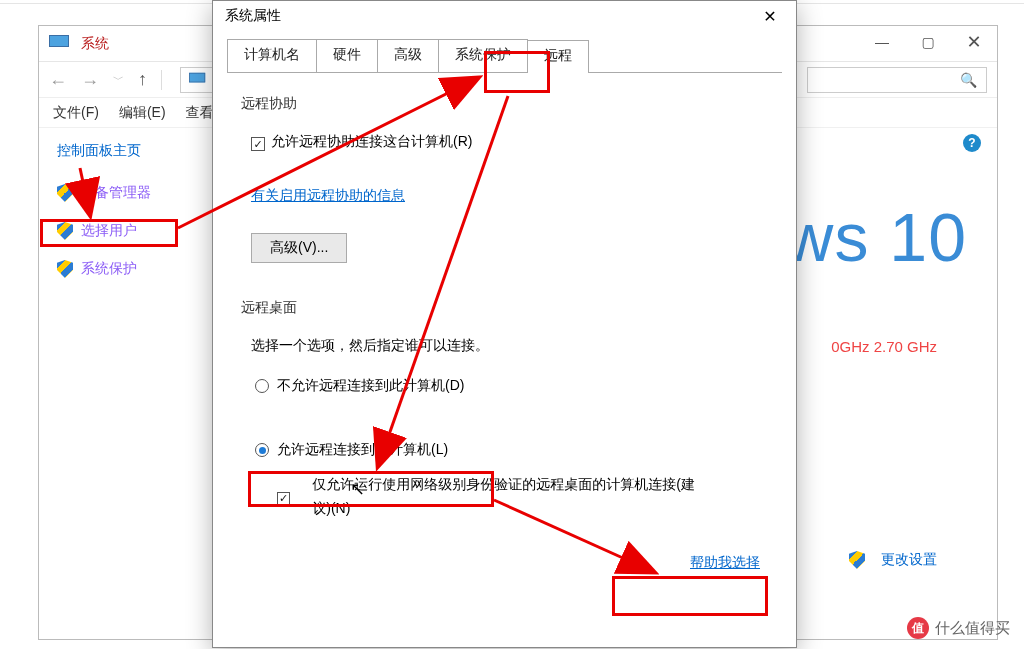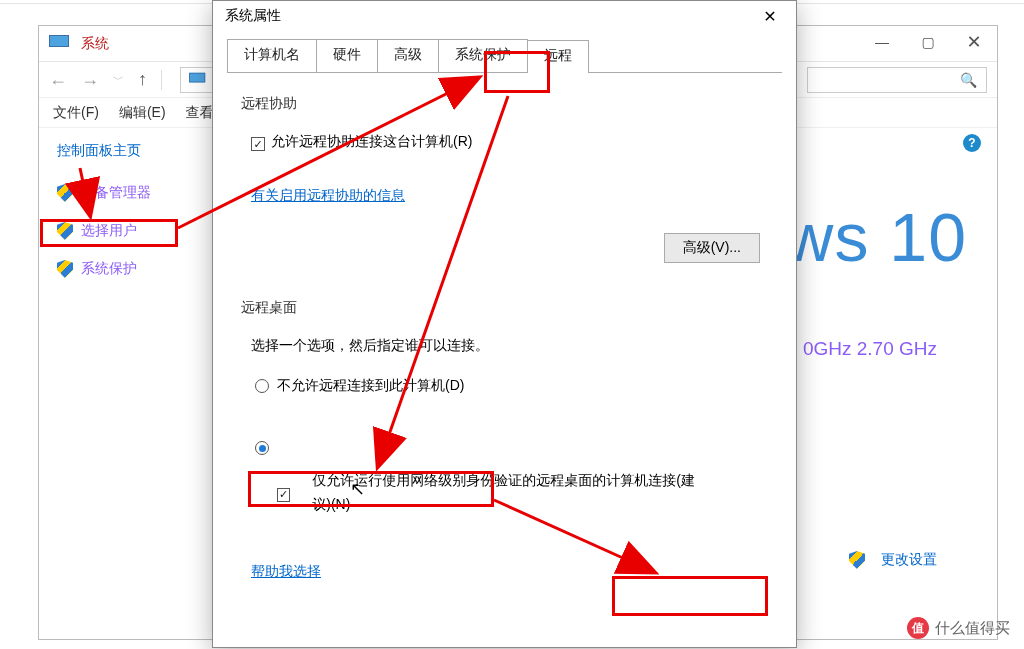--- a/index.html
+++ b/index.html
@@ -30,49 +30,49 @@
 
   .bg-body { display: flex; height: calc(100% - 102px); }
   .sidebar { width: 170px; padding: 14px 0 0 18px; }
   .side-home { color: #0066cc; margin-bottom: 24px; display: block; }
   .side-item { display: flex; align-items: center; gap: 8px; color: #8b5cf6; margin-bottom: 20px; cursor: pointer; }
   .shield { width: 16px; height: 18px; position: relative; display: inline-block; }
   .shield::before { content: ""; position: absolute; inset: 0; background: linear-gradient(135deg, #2b7cd3 0 25%, #ffcc00 25% 50%, #2b7cd3 50% 75%, #ffcc00 75% 100%); clip-path: polygon(50% 0, 100% 15%, 100% 55%, 50% 100%, 0 55%, 0 15%); }
 
   .rightpane { flex: 1; position: relative; padding-top: 90px; }
   .osbrand { position: absolute; right: 30px; top: 70px; font-size: 68px; font-weight: 300; color: #3a8cd6; letter-spacing: 1px; }
-  .spec-line { position: absolute; right: 60px; top: 210px; color: #8b5cf6; font-size: 19px; }
+  .spec-line { position: absolute; right: 60px; top: 210px; color: #ef4444; font-size: 15px; }
   .chg-settings { position: absolute; right: 60px; bottom: 70px; display: flex; align-items: center; gap: 16px; color: #0066cc; }
 
   
   .dialog { position: absolute; left: 212px; top: 0; width: 585px; height: 648px; background: #fff; border: 1px solid #888; box-shadow: 0 6px 24px rgba(0,0,0,0.3); z-index: 10; }
   .dlg-title { height: 30px; display: flex; align-items: center; padding: 0 12px; }
   .dlg-close { position: absolute; right: 8px; top: 4px; width: 36px; height: 22px; display: flex; align-items: center; justify-content: center; font-size: 16px; }
 
   .tabs { display: flex; height: 34px; margin: 8px 14px 0 14px; border-bottom: 1px solid #aaa; text-align: center; }
   .tab { padding: 6px 16px 0 16px; border: 1px solid #aaa; border-bottom: none; background: #fff; margin-right: -1px; position: relative; color: #222; cursor: pointer; }
   .tab.active { background: #fff; top: 1px; }
 
   .tabbody { padding: 22px 28px 16px 28px; }
   .group-label { color: #333; margin-bottom: 20px; }
   .indent { margin-left: 10px; }
   .checkbox-row { display: flex; align-items: flex-end; gap: 6px; margin-bottom: 36px; }
   .chk { width: 14px; height: 14px; border: 1px solid #555; display: inline-flex; align-items: center; justify-content: center; font-size: 11px; line-height: 1; }
   .chk.checked::after { content: "✓"; color: #111; }
   .link { color: #0066cc; text-decoration: underline; cursor: pointer; }
   .btn { border: 1px solid #aaa; background: #e9e9e9; padding: 5px 18px; cursor: pointer; display: inline-block; }
-  .right-align { display: flex; justify-content: flex-end; margin-right: 8px; margin-bottom: 10px; }
+  .right-align { display: flex; margin-right: 8px; margin-bottom: 10px; }
 
   .radio-row { display: flex; align-items: center; gap: 8px; margin: 12px 0 12px 4px; }
   .radio { width: 14px; height: 14px; border: 1px solid #555; border-radius: 50%; display: inline-flex; align-items: center; justify-content: center; }
   .radio.selected::after { content: ""; width: 7px; height: 7px; background: #1e7bd6; border-radius: 50%; }
 
   .sub-checkbox { display: flex; align-items: center; gap: 22px; margin: 14px 0 8px 26px; max-width: 430px; line-height: 1.7; }
 
-  .bottom-row { display: flex; justify-content: space-between; align-items: center; margin-top: 46px; padding-right: 8px; }
+  .bottom-row { display: flex; justify-content: flex-end; align-items: center; margin-top: 33px; padding-right: 8px; }
 
   
   .redbox { position: absolute; border: 3px solid #e80000; z-index: 30; pointer-events: none; }
   svg.arrows { position: absolute; left: 0; top: 0; width: 1024px; height: 649px; z-index: 25; pointer-events: none; }
 
   .cursor { position: absolute; left: 350px; top: 478px; z-index: 40; font-size: 18px; color: #000; pointer-events: none; }
 
   .watermark { position: absolute; right: 14px; bottom: 10px; display: flex; align-items: center; gap: 6px; color: #666; font-size: 15px; z-index: 50; }
   .wm-logo { width: 22px; height: 22px; border-radius: 50%; background: #e63946; color: #fff; display: flex; align-items: center; justify-content: center; font-size: 12px; font-weight: bold; }
 
@@ -186,20 +186,21 @@
 
       <div class="radio-row">
         <span class="radio"></span>
         <span>不允许远程连接到此计算机(D)</span>
       </div>
 
       <div style="height:22px"></div>
 
       <div class="radio-row">
         <span class="radio selected"></span>
+        <span>允许远程连接到此计算机(L)</span>
       </div>
 
       <div class="sub-checkbox">
         <span class="chk checked" style="margin-top:4px"></span>
         <span>仅允许运行使用网络级别身份验证的远程桌面的计算机连接(建议)(N)</span>
       </div>
 
       <div class="bottom-row">
         <span class="link">帮助我选择</span>
       </div>

